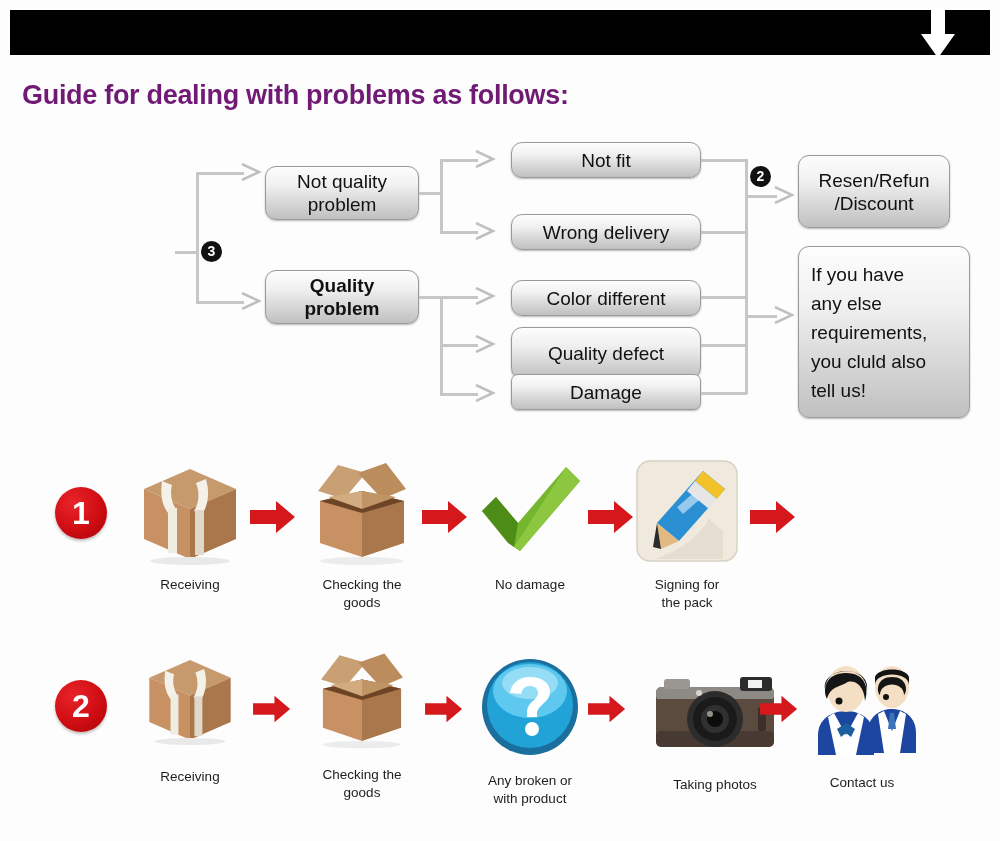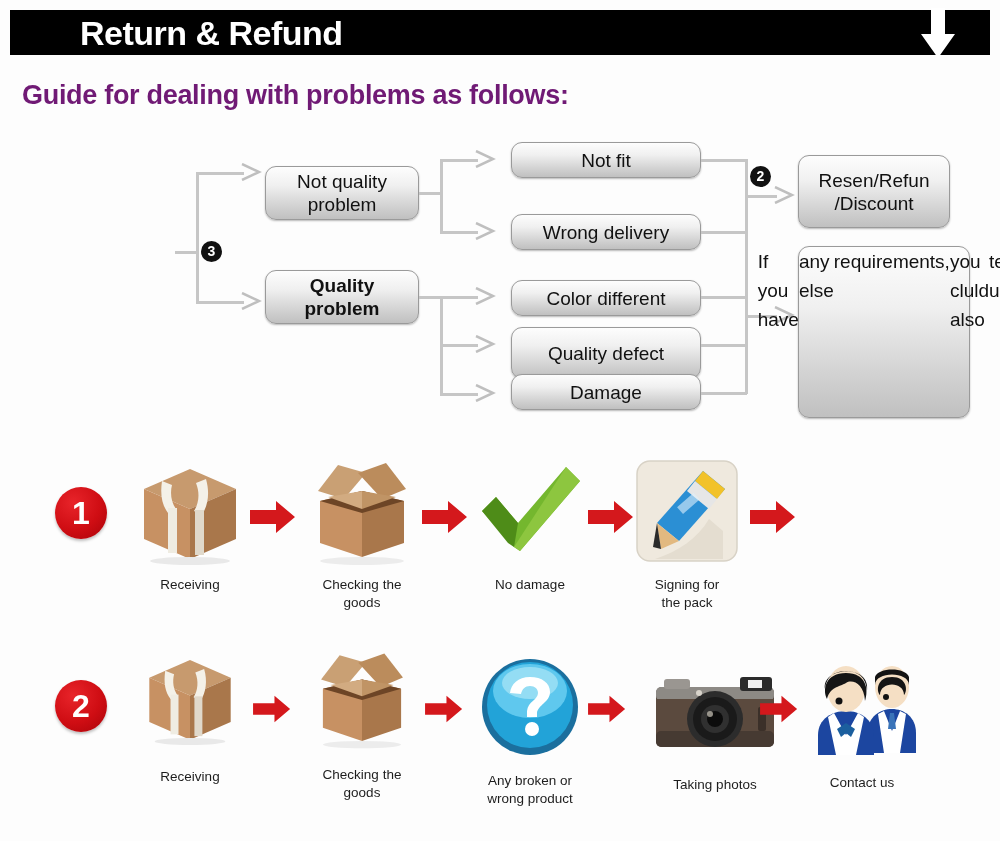--- a/index.html
+++ b/index.html
@@ -90,21 +90,20 @@
   .qmark{position:absolute;left:50%;top:6px;transform:translateX(-50%);width:100px;height:100px;}
   .camera{position:absolute;left:50%;top:14px;transform:translateX(-50%);width:126px;height:84px;}
   .people{position:absolute;left:50%;top:4px;transform:translateX(-50%);width:112px;height:104px;}
 </style>
 </head>
 <body>
 
 <div class="page">
 
   <div class="header-bar"></div>
-  <div class="header-title">Return &amp; Refund</div>
   <div class="header-arrow">
     <svg viewBox="0 0 40 52" width="40" height="52">
       <polygon points="13,0 27,0 27,26 37,26 20,50 3,26 13,26" fill="#ffffff"></polygon>
     </svg>
   </div>
 
   <div class="guide-heading">Guide for dealing with problems as follows:</div>
 
   <div class="flow">
 
@@ -174,21 +173,21 @@
     </div>
     <div class="fbox" style="left:511px;top:84px;width:190px;height:36px;">
       <span>Wrong delivery</span>
     </div>
     <div class="fbox" style="left:511px;top:150px;width:190px;height:36px;">
       <span>Color different</span>
     </div>
     <div class="fbox" style="left:511px;top:197px;width:190px;height:52px;">
       <span>Quality defect</span>
     </div>
-    <div class="fbox" style="left:511px;top:244px;width:190px;height:36px;">
+    <div class="fbox" style="left:511px;top:244px;width:190px;height:36px;border-radius:7px;">
       <span>Damage</span>
     </div>
 
     <div class="conn h" style="left:701px;top:29px;width:46px;"></div>
     <div class="conn h" style="left:701px;top:101px;width:46px;"></div>
     <div class="conn h" style="left:701px;top:166px;width:46px;"></div>
     <div class="conn h" style="left:701px;top:214px;width:46px;"></div>
     <div class="conn h" style="left:701px;top:262px;width:46px;"></div>
     <div class="conn v" style="left:745px;top:29px;height:235px;"></div>
     <div class="conn h" style="left:745px;top:65px;width:32px;"></div>
@@ -202,21 +201,21 @@
       <svg viewBox="0 0 22 18" width="22" height="18">
           <polyline points="2,1 19,9 2,17" fill="none" stroke="#bfbfbf" stroke-width="2.5"></polyline>
         </svg>
     </div>
     <div class="badge-dark" style="left:750px;top:36px;">2</div>
 
     <div class="fbox" style="left:798px;top:25px;width:152px;height:73px;flex-direction:column;">
       <span>Resen/Refun</span>
       <span>/Discount</span>
     </div>
-    <div class="fbox left-text" style="left:798px;top:116px;width:172px;height:172px;flex-direction:row;align-items:flex-start;justify-content:center;line-height:29px;">
+    <div class="fbox left-text" style="left:798px;top:116px;width:172px;height:172px;flex-direction:column;align-items:flex-start;justify-content:center;line-height:29px;">
       <span>If you have</span>
       <span>any else</span>
       <span>requirements,</span>
       <span>you cluld also</span>
       <span>tell us!</span>
     </div>
   </div>
 
   <div class="row" style="top:455px;">
     <div class="num-badge" style="left:55px;top:32px;">1</div>
@@ -377,21 +376,21 @@
             <circle cx="50" cy="48" r="43" fill="#22a3d8"></circle>
             <ellipse cx="50" cy="34" rx="37" ry="27" fill="#5fc8ee"></ellipse>
             <ellipse cx="50" cy="26" rx="28" ry="16" fill="#9de0f5" opacity="0.85"></ellipse>
             <path d="M50 20 C38 20 31 27 30 36 L41 37 C42 32 45 29 50 29 C55 29 58 32 58 36 C58 43 48 44 47 54 L47 60 L57 60 L57 56 C58 48 70 45 70 35 C70 26 62 20 50 20 Z" fill="#ffffff"></path>
             <circle cx="52" cy="72" r="7" fill="#ffffff"></circle>
           </svg>
         </div>
       </div>
       <div class="cap">
         <div>Any broken or</div>
-        <div>wrong product</div>
+        <div>with product</div>
       </div>
     </div>
     <div class="redarrow" style="left:588px;top:40px;width:38px;height:28px;">
       <svg viewBox="0 0 46 34" width="38" height="28">
           <polygon points="0,10 26,10 26,1 45,17 26,33 26,24 0,24" fill="#d4181c"></polygon>
         </svg>
     </div>
 
     <div class="cell" style="left:640px;top:0;">
       <div class="art">

